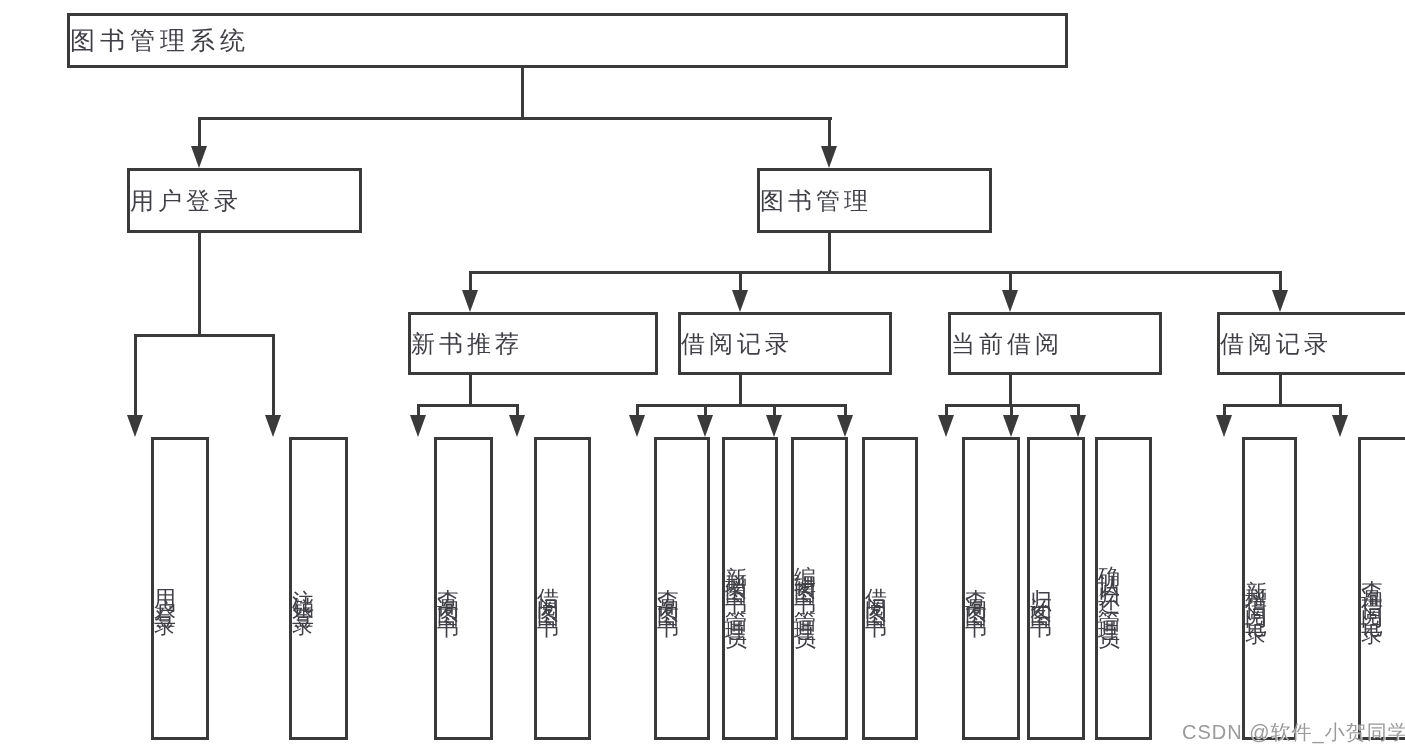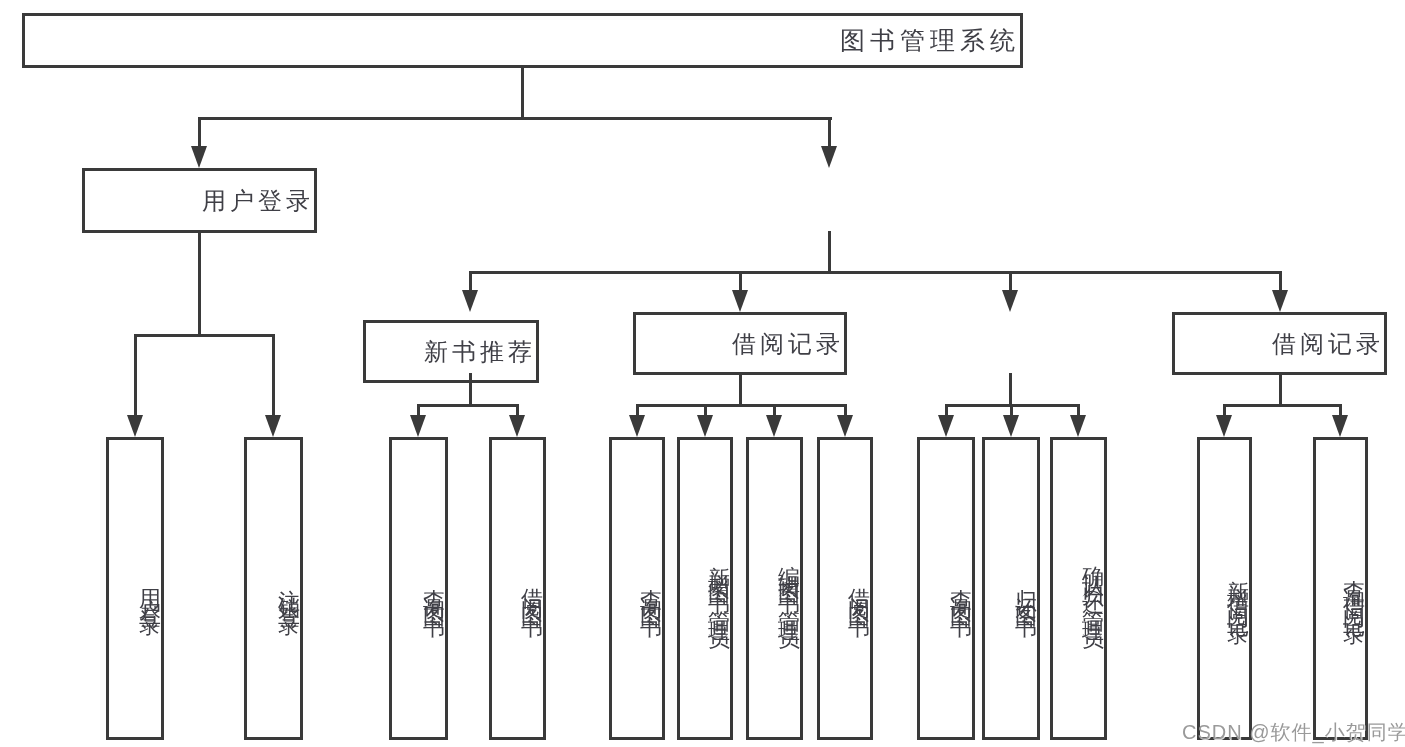--- a/index.html
+++ b/index.html
@@ -10,22 +10,23 @@
     font-family:"Liberation Sans", sans-serif;
     overflow:hidden;
   }
   .box{
     position:absolute;
     box-sizing:border-box;
     border:3px solid #3a3a3a;
     background:#ffffff;
     display:flex;
     align-items:center;
-    justify-content:flex-end;
+    justify-content:flex-start;
     color:#3f3f46;
+    margin-left:45px;
   }
   .htext{
     font-size:24px;
     letter-spacing:4px;
     white-space:nowrap;
     line-height:1;
   }
   .title-text{font-size:25px;letter-spacing:5px;}
   .vtext{
     writing-mode:vertical-rl;
@@ -60,26 +61,32 @@
 
 <div class="canvas">
 
   <div class="box" style="left:22px;top:13px;width:1001px;height:55px;">
     <span class="htext title-text">图书管理系统</span>
   </div>
 
   <div class="box" style="left:82px;top:168px;width:235px;height:65px;">
     <span class="htext">用户登录</span>
   </div>
+  <div class="box" style="left:712px;top:168px;width:235px;height:65px;">
+    <span class="htext">图书管理</span>
+  </div>
 
-  <div class="box" style="left:363px;top:320px;width:176px;height:63px;">
+  <div class="box" style="left:363px;top:312px;width:250px;height:63px;">
     <span class="htext">新书推荐</span>
   </div>
   <div class="box" style="left:633px;top:312px;width:214px;height:63px;">
     <span class="htext">借阅记录</span>
+  </div>
+  <div class="box" style="left:903px;top:312px;width:214px;height:63px;">
+    <span class="htext">当前借阅</span>
   </div>
   <div class="box" style="left:1172px;top:312px;width:215px;height:63px;">
     <span class="htext">借阅记录</span>
   </div>
 
   <div class="box" style="left:106px;top:437px;width:58px;height:303px;">
     <span class="vtext">用户登录</span>
   </div>
   <div class="box" style="left:244px;top:437px;width:59px;height:303px;">
     <span class="vtext">注销登录</span>

